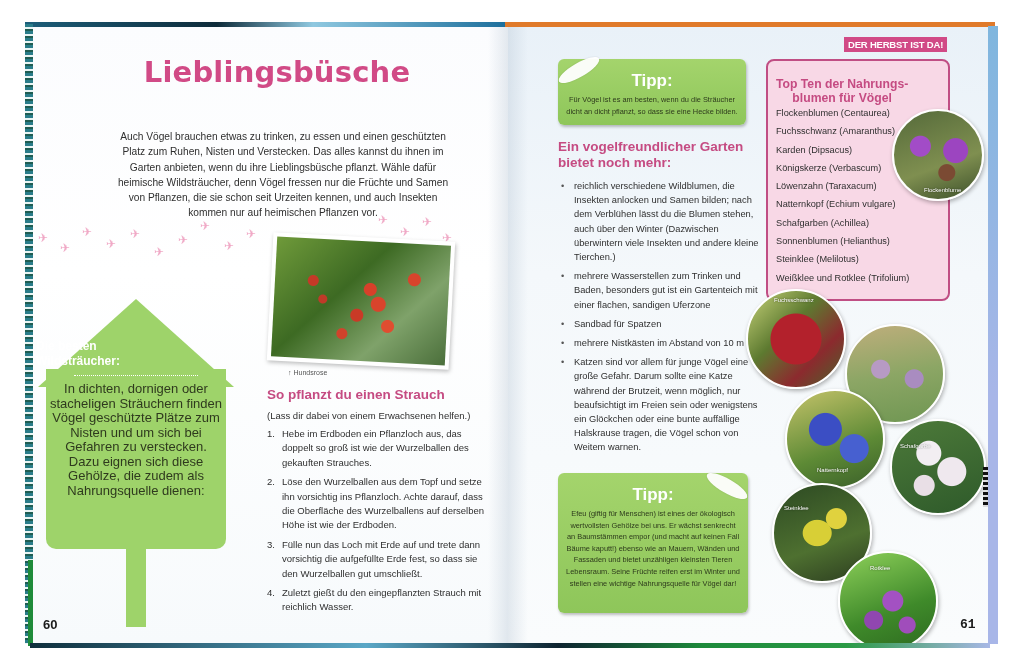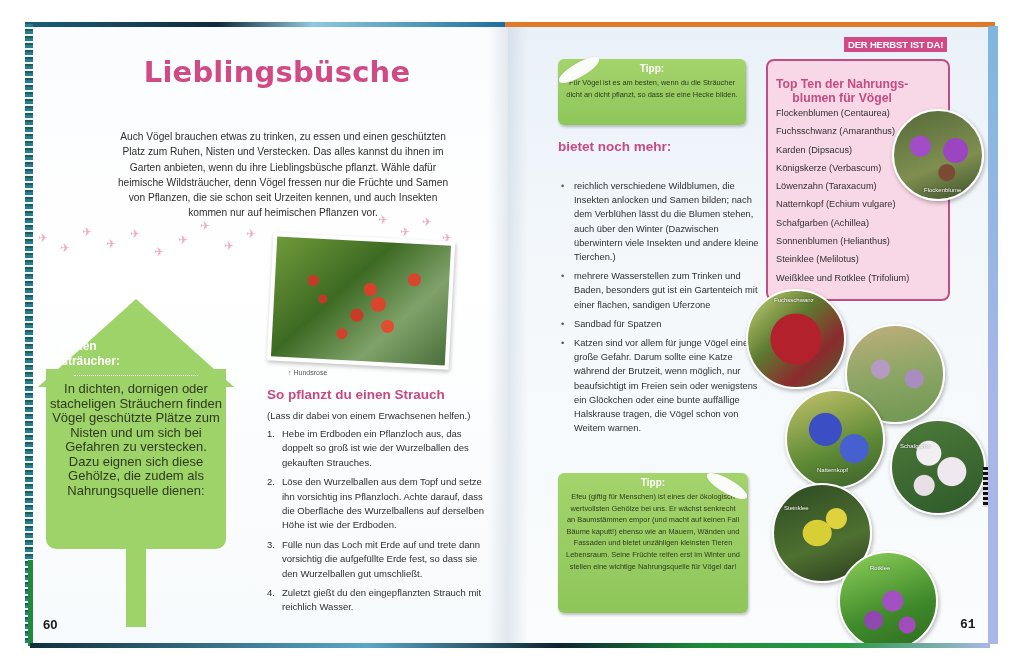--- a/index.html
+++ b/index.html
@@ -64,21 +64,21 @@
   .howto-list li { position: relative; padding-left: 15px; margin-bottom: 5px; }
   .howto-list li .num { position: absolute; left: 0; top: 0; }
 
   .page-num { position: absolute; font-weight: bold; font-size: 13px; color: #1b1b1b; }
   .page-num.left { left: 10px; top: 590px; }
   .page-num.right { left: 452px; top: 590px; font-family: Liberation Mono, monospace; }
 
   
   .tip { position: absolute; background: linear-gradient(180deg, #a4d46c, #8ec65a); border-radius: 6px;
     box-shadow: 1px 2px 3px rgba(0,0,0,0.25); text-align: center; color: #2d3a1c; }
-  .tip-head { color: #ffffff; font-weight: bold; font-size: 10px; margin-top: 4px; text-align: center; }
+  .tip-head { color: #ffffff; font-weight: bold; font-size: 17px; margin-top: 12px; text-align: center; }
   .tip-text { font-size: 7.4px; line-height: 11.6px; padding: 3px 8px 0 8px; }
   .tip1 { left: 50px; top: 32px; width: 188px; height: 66px; }
   .tip2 { left: 50px; top: 446px; width: 190px; height: 140px; }
   .feather { position: absolute; width: 46px; height: 14px; background: #ffffff; border-radius: 50%; opacity: 0.95;
     box-shadow: 0 0 2px rgba(0,0,0,0.15); }
 
   .garden-title { position: absolute; left: 50px; top: 112px; font-weight: bold; font-size: 13.5px; line-height: 16px; color: #c54b82; }
   .garden-list { position: absolute; left: 52px; top: 152px; width: 205px; list-style: none; font-size: 9.3px; line-height: 14.2px; color: #2f2f2f; }
   .garden-list li { position: relative; padding-left: 14px; margin-bottom: 5px; }
   .garden-list li::before { content: "•"; position: absolute; left: 1px; top: 0; color: #555; }
@@ -181,26 +181,28 @@
 <div class="page page-right">
   <div class="badge">DER HERBST IST DA!</div>
 
   <div class="tip tip1">
     <div class="tip-head">Tipp:</div>
     <div class="tip-text">Für Vögel ist es am besten, wenn du die Sträucher dicht an dicht pflanzt, so dass sie eine Hecke bilden.</div>
   </div>
   <div class="feather" style="left:48px;top:36px;transform:rotate(-30deg)"></div>
 
   <div class="garden-title">
+    <div>Ein vogelfreundlicher Garten</div>
     <div>bietet noch mehr:</div>
   </div>
   <ul class="garden-list">
     <li>reichlich verschiedene Wildblumen, die Insekten anlocken und Samen bilden; nach dem Verblühen lässt du die Blumen stehen, auch über den Winter (Dazwischen überwintern viele Insekten und andere kleine Tierchen.)</li>
     <li>mehrere Wasserstellen zum Trinken und Baden, besonders gut ist ein Gartenteich mit einer flachen, sandigen Uferzone</li>
     <li>Sandbad für Spatzen</li>
+    <li>mehrere Nistkästen im Abstand von 10 m</li>
     <li>Katzen sind vor allem für junge Vögel eine große Gefahr. Darum sollte eine Katze während der Brutzeit, wenn möglich, nur beaufsichtigt im Freien sein oder wenigstens ein Glöckchen oder eine bunte auffällige Halskrause tragen, die Vögel schon von Weitem warnen.</li>
   </ul>
 
   <div class="tip tip2">
     <div class="tip-head">Tipp:</div>
     <div class="tip-text">Efeu (giftig für Menschen) ist eines der ökologisch wertvollsten Gehölze bei uns. Er wächst senkrecht an Baumstämmen empor (und macht auf keinen Fall Bäume kaputt!) ebenso wie an Mauern, Wänden und Fassaden und bietet unzähligen kleinsten Tieren Lebensraum. Seine Früchte reifen erst im Winter und stellen eine wichtige Nahrungsquelle für Vögel dar!</div>
   </div>
   <div class="feather" style="left:196px;top:452px;transform:rotate(30deg)"></div>
 
   <div class="topten">

